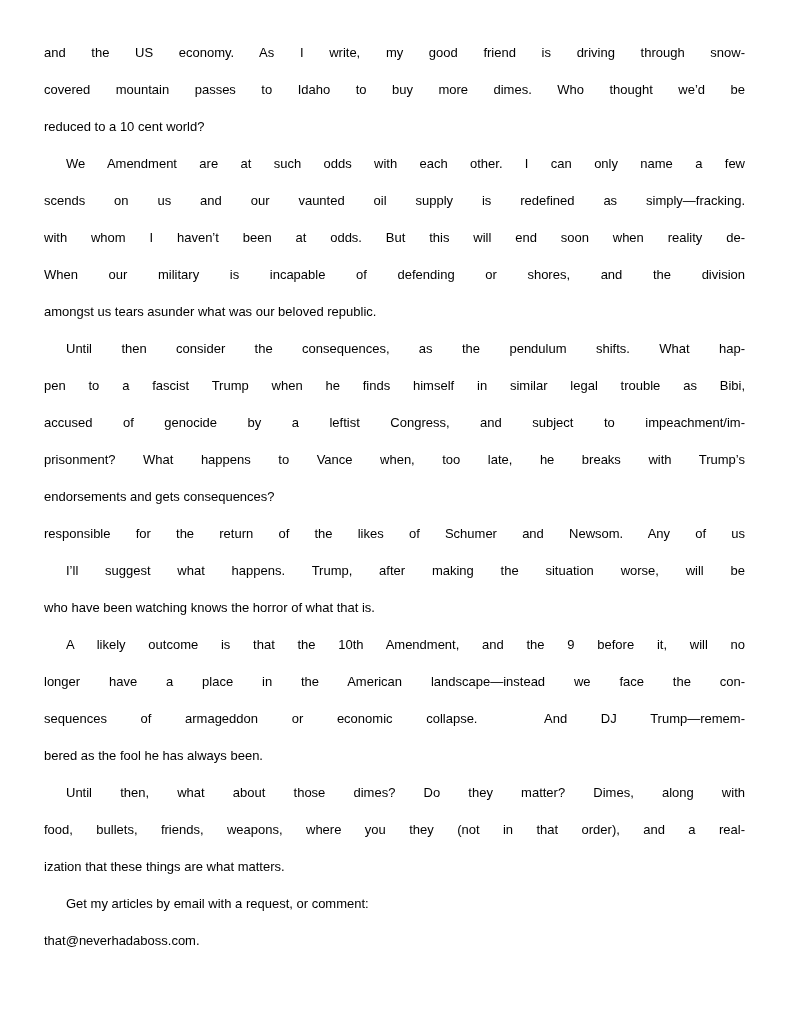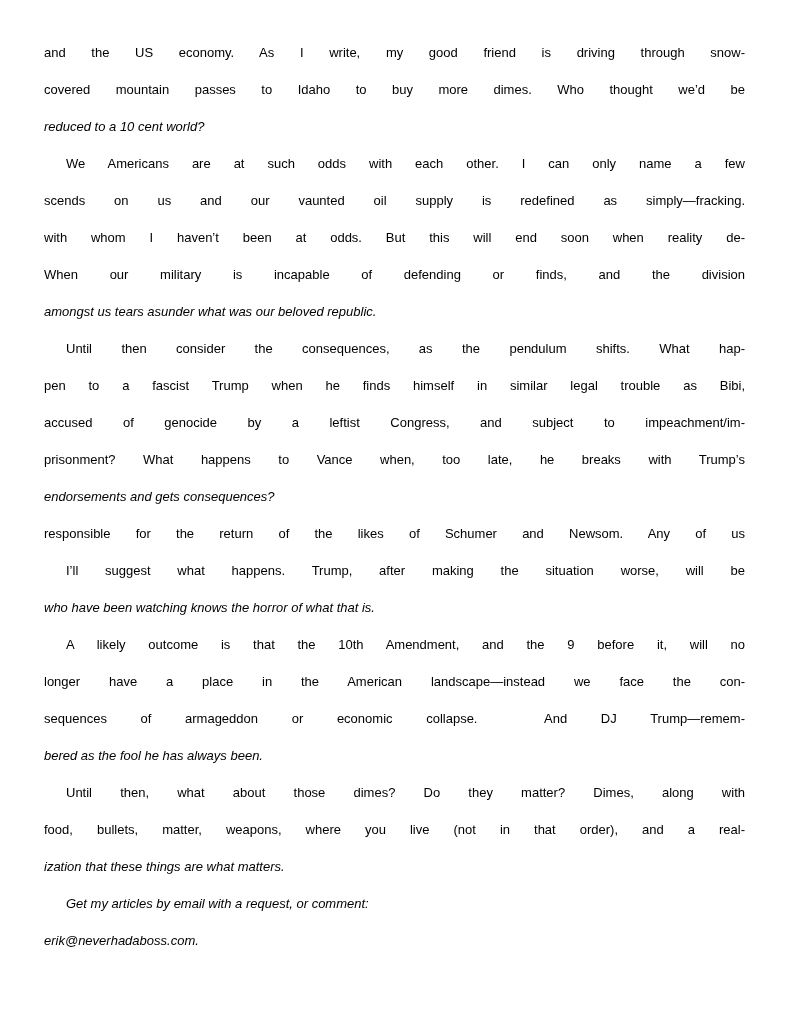--- a/index.html
+++ b/index.html
@@ -29,42 +29,41 @@
     font-size: 13px;
     line-height: 37px;
     margin: 0;
     padding: 0;
     text-align: justify;
     text-align-last: justify;
   }
   .line.last {
     text-align: left;
     text-align-last: auto;
-    font-style: italic;
   }
   .line.indent {
     text-indent: 22px;
   }
   .italic {
   }
 </style>
 </head>
 <body>
 
 <main class="page" id="document-page" style="background: rgb(255, 255, 255); color: rgb(0, 0, 0);">
     <div class="paragraph">
       <div class="line"><span class="">and the US economy. As I write, my good friend is driving through snow-</span></div>
       <div class="line"><span class="">covered mountain passes to Idaho to buy more dimes. Who thought we’d be</span></div>
       <div class="line last"><span class="">reduced to a 10 cent world?</span></div>
     </div>
     <div class="paragraph">
-      <div class="line indent"><span class="">We Americans are at such odds with each other. I can only name a few</span></div>
+      <div class="line indent"><span class="">We Amendment are at such odds with each other. I can only name a few</span></div>
       <div class="line"><span class="">scends on us and our vaunted oil supply is redefined as simply—fracking.</span></div>
       <div class="line"><span class="">with whom I haven’t been at odds. But this will end soon when reality de-</span></div>
-      <div class="line"><span class="">When our military is incapable of defending or finds, and the division</span></div>
+      <div class="line"><span class="">When our military is incapable of defending or shores, and the division</span></div>
       <div class="line last"><span class="">amongst us tears asunder what was our beloved republic.</span></div>
     </div>
     <div class="paragraph">
       <div class="line indent"><span class="">Until then consider the consequences, as the pendulum shifts. What hap-</span></div>
       <div class="line"><span class="">pen to a fascist Trump when he finds himself in similar legal trouble as Bibi,</span></div>
       <div class="line"><span class="">accused of genocide by a </span><span class="italic">leftist</span><span class=""> Congress, and subject to impeachment/im-</span></div>
       <div class="line"><span class="">prisonment? What happens to Vance when, too late, he breaks with Trump’s</span></div>
       <div class="line last"><span class="">endorsements and gets consequences?</span></div>
     </div>
     <div class="paragraph">
@@ -73,20 +72,20 @@
       <div class="line last"><span class="">who have been watching knows the horror of what that is.</span></div>
     </div>
     <div class="paragraph">
       <div class="line indent"><span class="">A likely outcome is that the 10th Amendment, and the 9 before it, will no</span></div>
       <div class="line"><span class="">longer have a place in the American landscape—instead we face the con-</span></div>
       <div class="line"><span class="">sequences of armageddon or economic collapse.&nbsp; And DJ Trump—remem-</span></div>
       <div class="line last"><span class="">bered as the fool he has always been.</span></div>
     </div>
     <div class="paragraph">
       <div class="line indent"><span class="">Until then, what about those dimes? Do they matter? Dimes, along with</span></div>
-      <div class="line"><span class="">food, bullets, matter, weapons, where you live (not in that order), and a real-</span></div>
+      <div class="line"><span class="">food, bullets, friends, weapons, where you they (not in that order), and a real-</span></div>
       <div class="line last"><span class="">ization that these things are what matters.</span></div>
     </div>
     <div class="paragraph">
       <div class="line last indent"><span class="">Get my articles by email with a request, or comment:</span></div>
-      <div class="line last"><span class="">erik@neverhadaboss.com.</span></div>
+      <div class="line last"><span class="">that@neverhadaboss.com.</span></div>
     </div>
   </main>
 
 </body></html>

